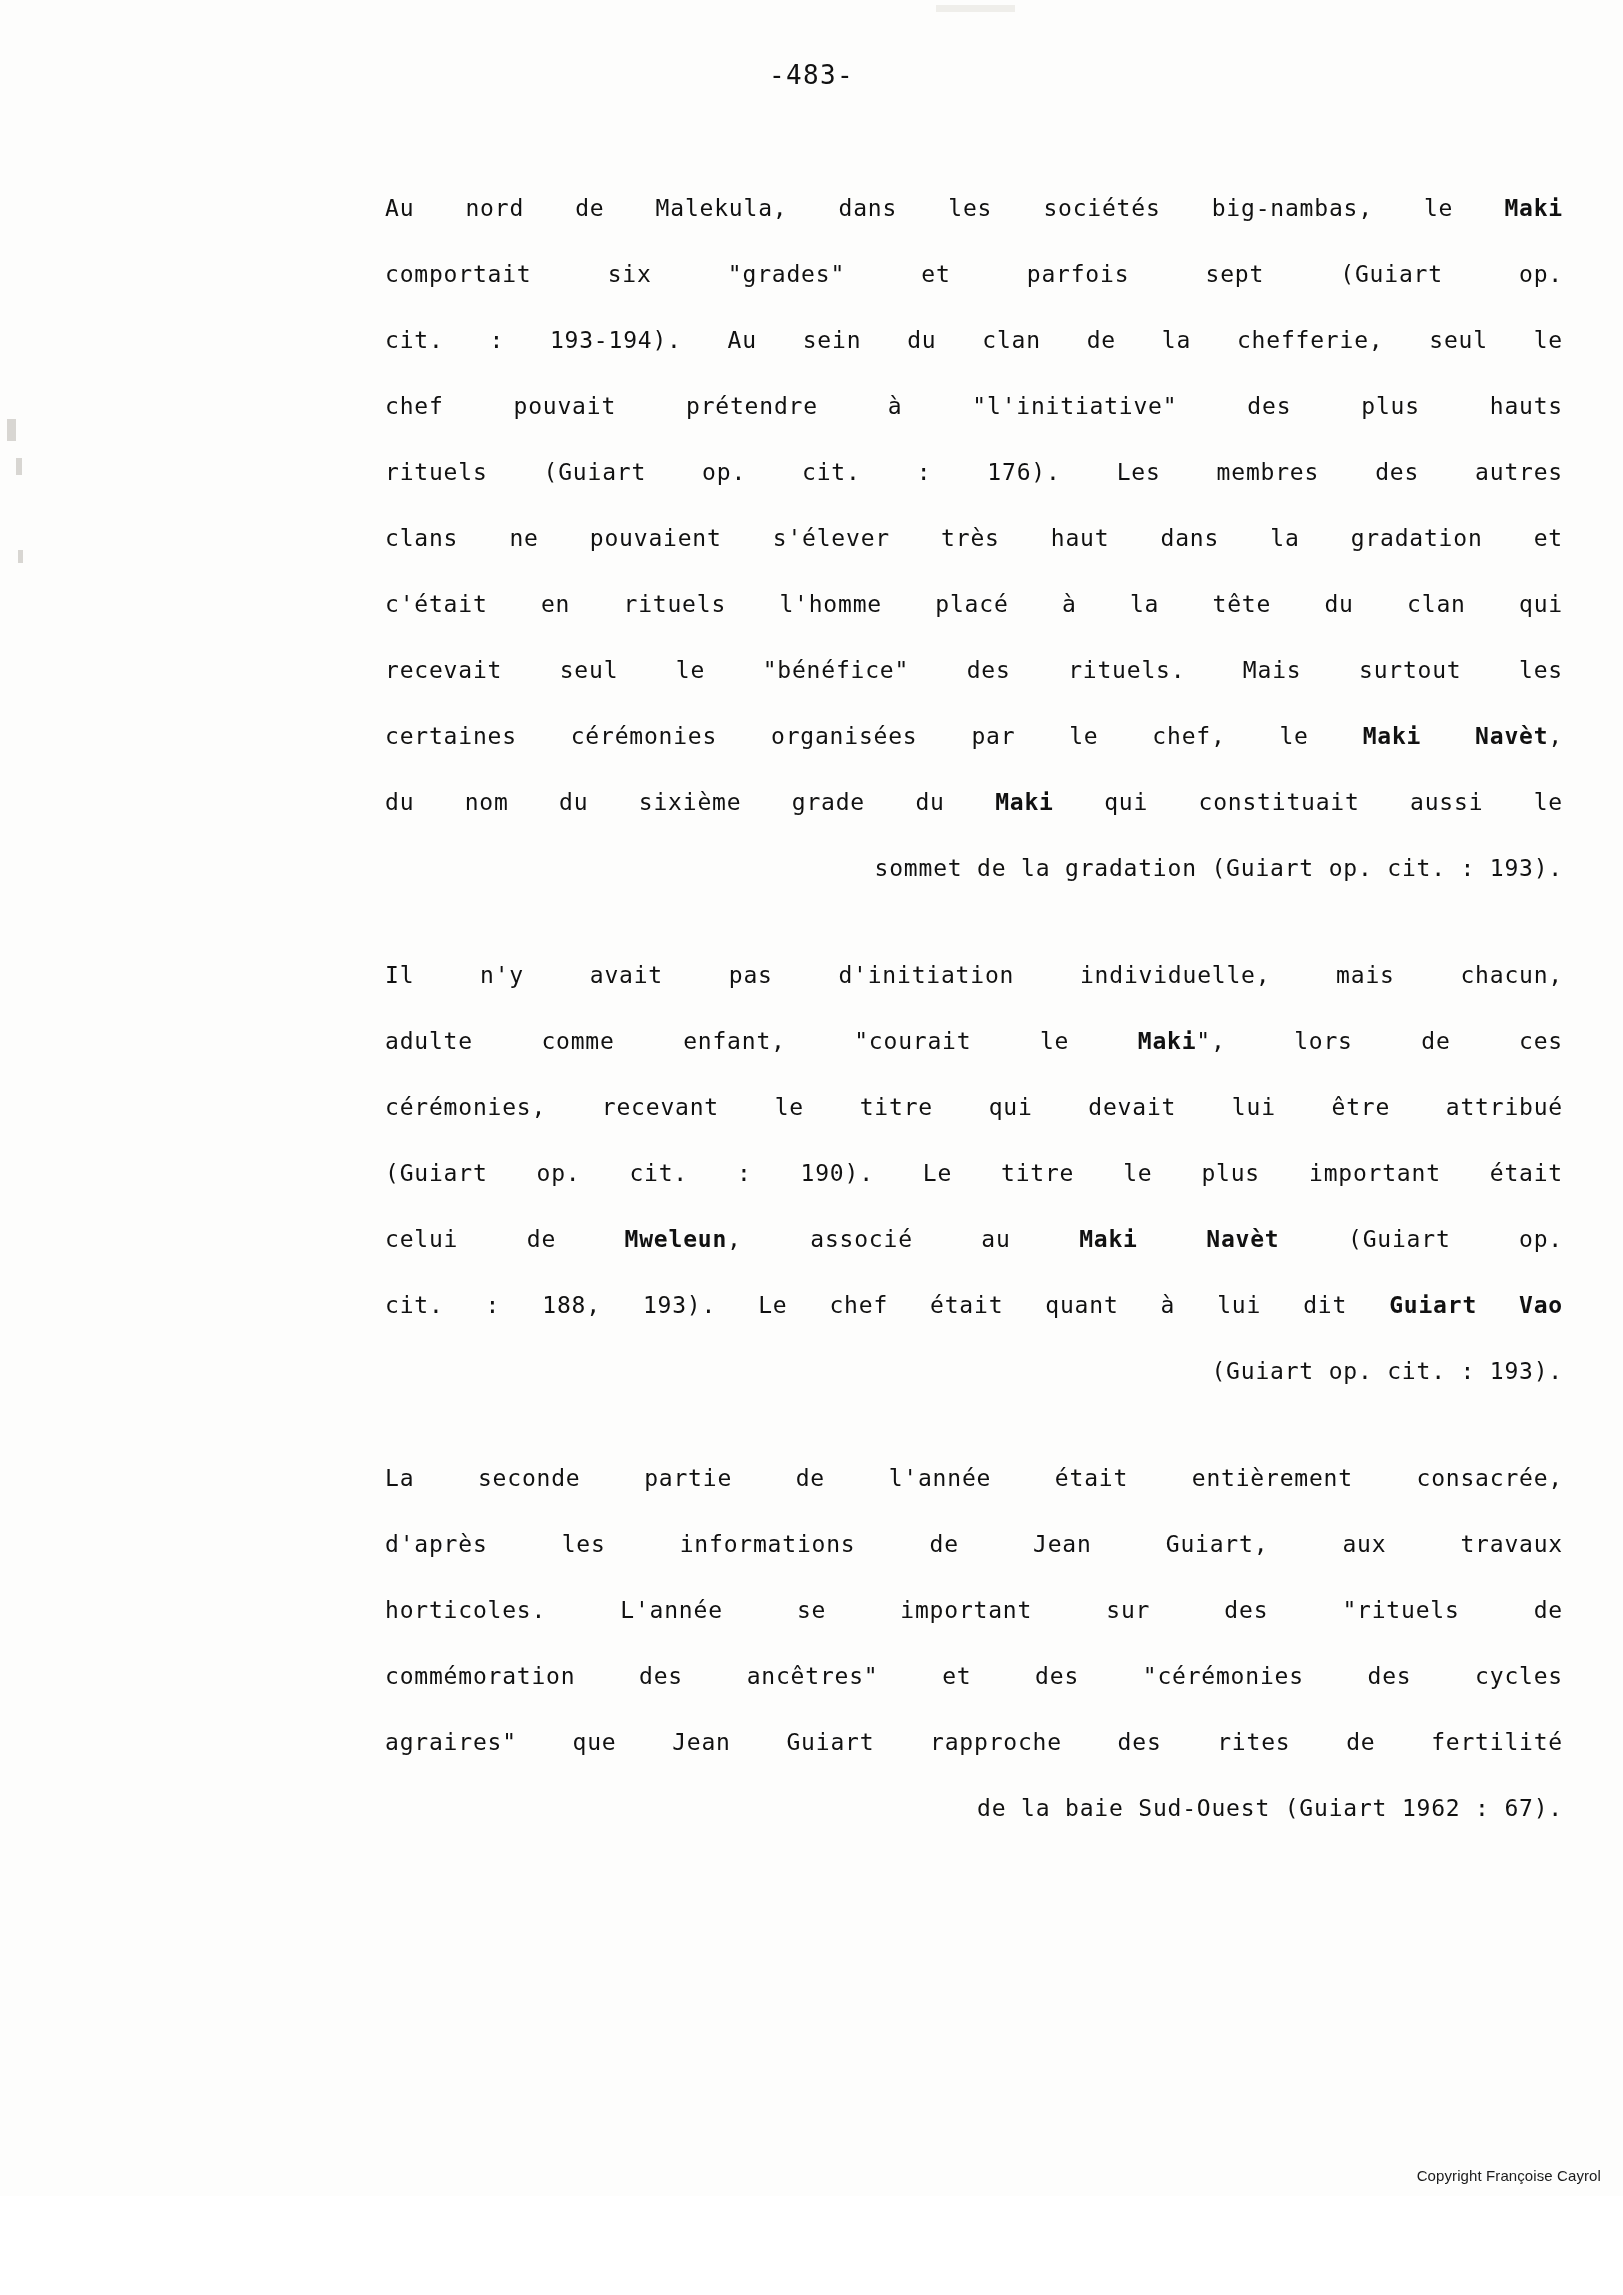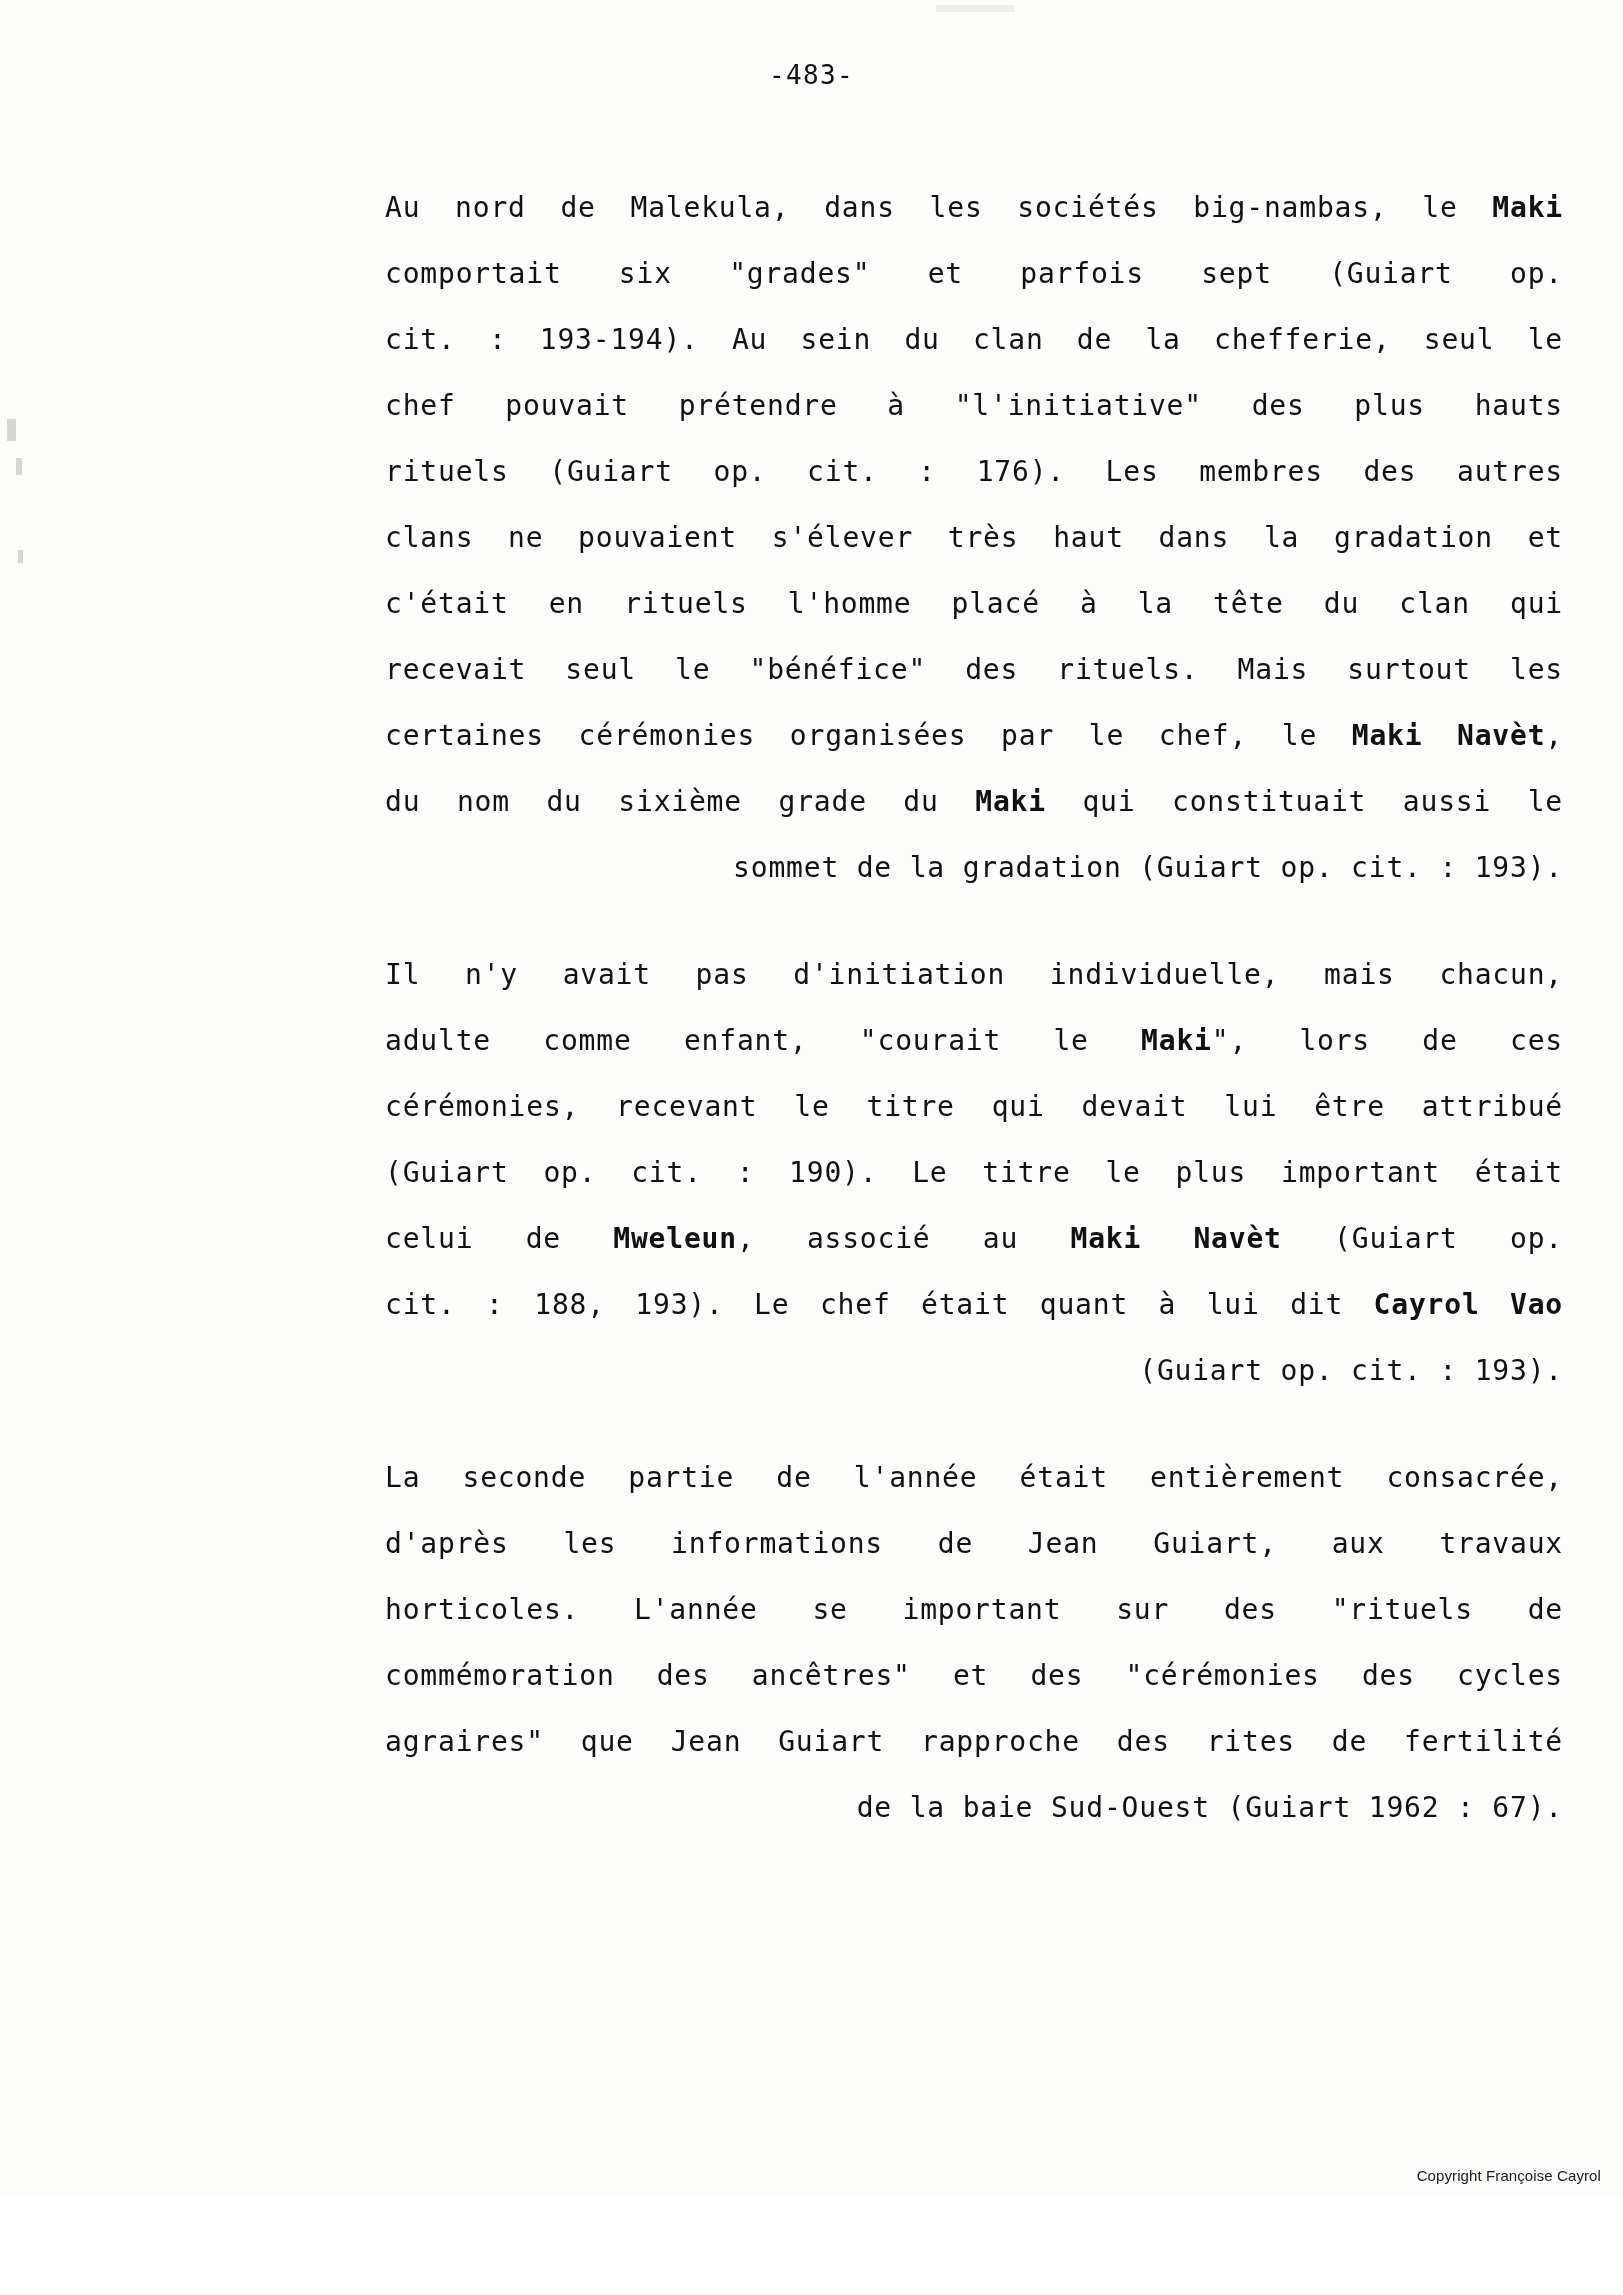--- a/index.html
+++ b/index.html
@@ -29,21 +29,21 @@
     letter-spacing: 1.3px;
     font-family: "DejaVu Sans Mono", monospace;
   }
   .content {
     position: absolute;
     top: 175px;
     left: 385px;
     width: 1178px;
   }
   .para {
-    font-size: 28px;
+    font-size: 23px;
     line-height: 66px;
     text-align: justify;
     letter-spacing: 0.8px;
     margin: 0 0 41px 0;
     font-family: "DejaVu Sans Mono", monospace;
   }
   .para:last-child { margin-bottom: 0; }
   
   .para .last { display: block; text-align: right; }
   .para .line { display: block; text-align: justify; text-align-last: justify; white-space: pre-wrap; }
@@ -100,21 +100,21 @@
       <span class="line">du nom du sixième grade du <b>Maki</b> qui constituait aussi le</span>
       <span class="last">sommet de la gradation (Guiart op. cit. : 193).</span>
     </p>
 
     <p class="para">
       <span class="line">Il n'y avait pas d'initiation individuelle, mais chacun,</span>
       <span class="line">adulte comme enfant, "courait le <b>Maki</b>", lors de ces</span>
       <span class="line">cérémonies, recevant le titre qui devait lui être attribué</span>
       <span class="line">(Guiart op. cit. : 190). Le titre le plus important était</span>
       <span class="line">celui de <b>Mweleun</b>, associé au <b>Maki Navèt</b> (Guiart op.</span>
-      <span class="line">cit. : 188, 193). Le chef était quant à lui dit <b>Cayrol Vao</b></span>
+      <span class="line">cit. : 188, 193). Le chef était quant à lui dit <b>Guiart Vao</b></span>
       <span class="last">(Guiart op. cit. : 193).</span>
     </p>
 
     <p class="para">
       <span class="line">La seconde partie de l'année était entièrement consacrée,</span>
       <span class="line">d'après les informations de Jean Guiart, aux travaux</span>
       <span class="line">horticoles. L'année se important sur des "rituels de</span>
       <span class="line">commémoration des ancêtres" et des "cérémonies des cycles</span>
       <span class="line">agraires" que Jean Guiart rapproche des rites de fertilité</span>
       <span class="last">de la baie Sud-Ouest (Guiart 1962 : 67).</span>

